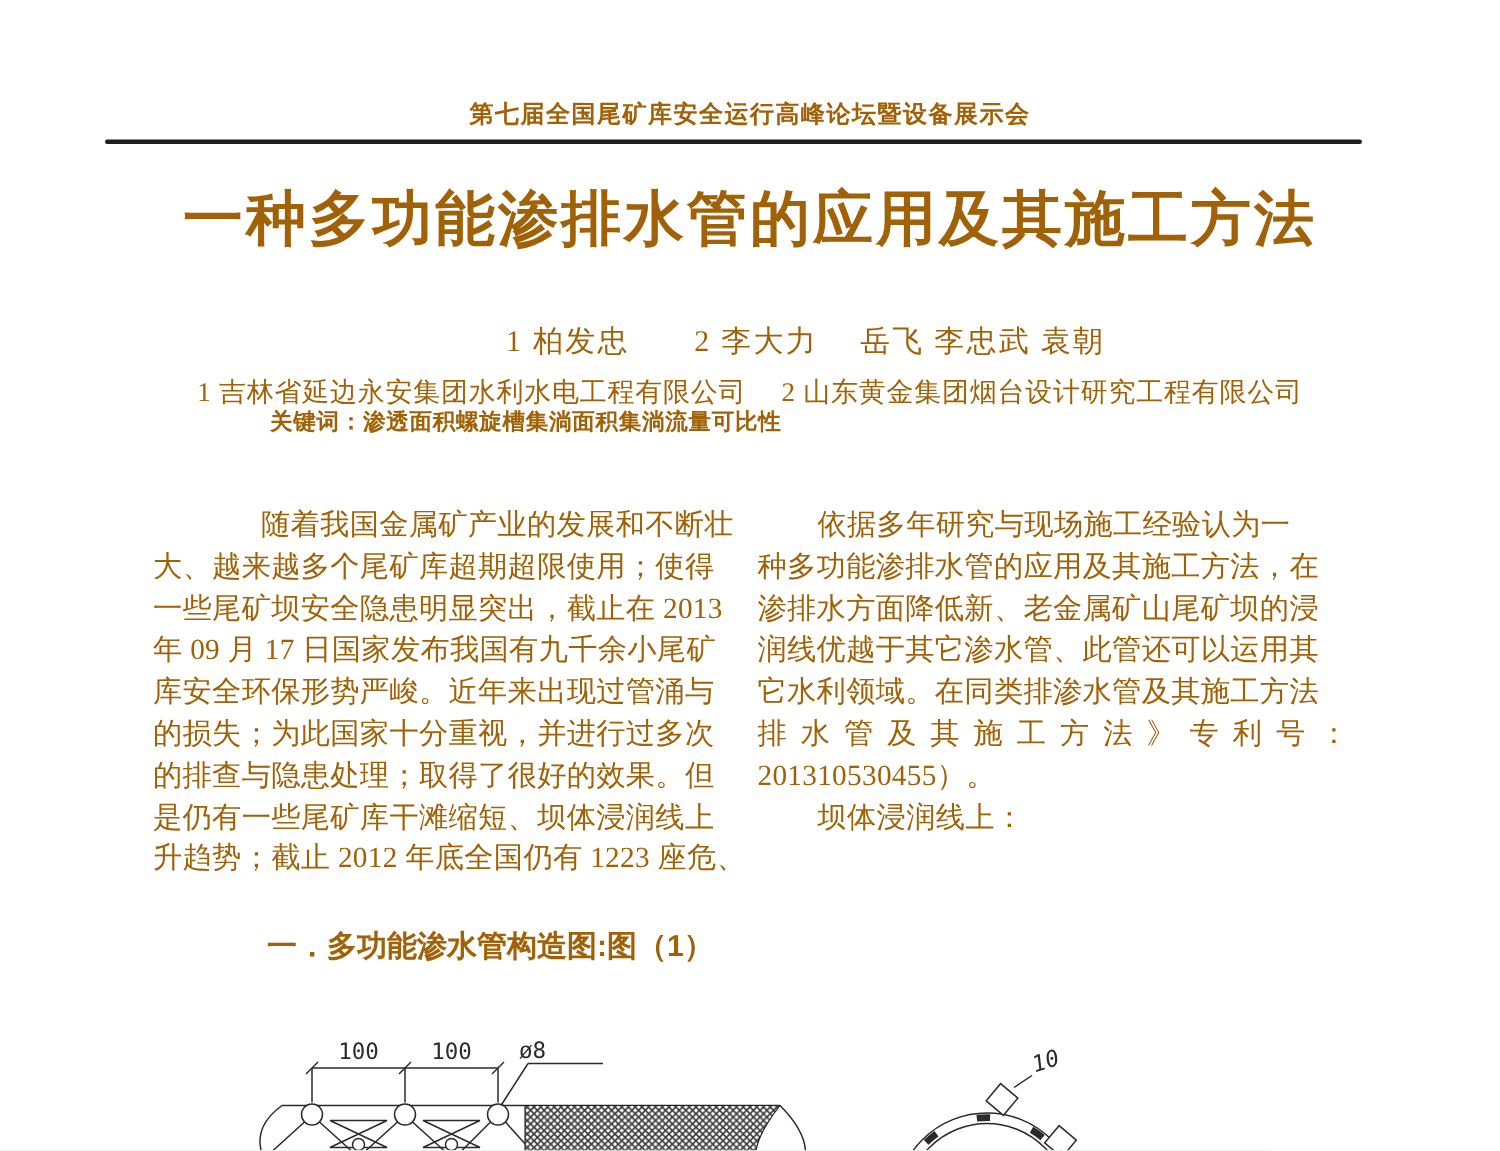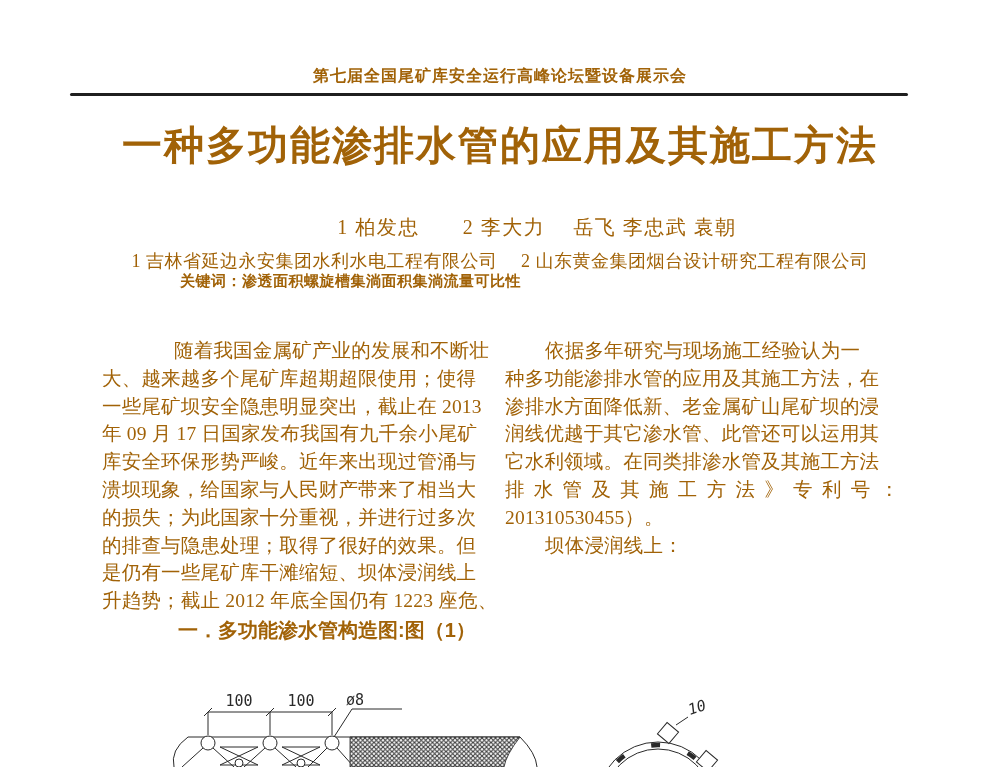--- a/index.html
+++ b/index.html
@@ -71,21 +71,20 @@
   <div class="keywords">
     <span>关键词：</span><span>渗透面积螺旋槽集淌面积集淌流量可比性</span>
   </div>
 
   <div class="col col-left">
     <div class="tl indent-lg">随着我国金属矿产业的发展和不断壮</div>
     <div class="tl">大、越来越多个尾矿库超期超限使用；使得</div>
     <div class="tl">一些尾矿坝安全隐患明显突出，截止在 2013</div>
     <div class="tl">年 09 月 17 日国家发布我国有九千余小尾矿</div>
     <div class="tl">库安全环保形势严峻。近年来出现过管涌与</div>
-    <div class="tl">溃坝现象，给国家与人民财产带来了相当大</div>
     <div class="tl">的损失；为此国家十分重视，并进行过多次</div>
     <div class="tl">的排查与隐患处理；取得了很好的效果。但</div>
     <div class="tl">是仍有一些尾矿库干滩缩短、坝体浸润线上</div>
     <div class="tl">升趋势；截止 2012 年底全国仍有 1223 座危、</div>
   </div>
 
   <div class="col col-right">
     <div class="tl indent">依据多年研究与现场施工经验认为一</div>
     <div class="tl">种多功能渗排水管的应用及其施工方法，在</div>
     <div class="tl">渗排水方面降低新、老金属矿山尾矿坝的浸</div>

